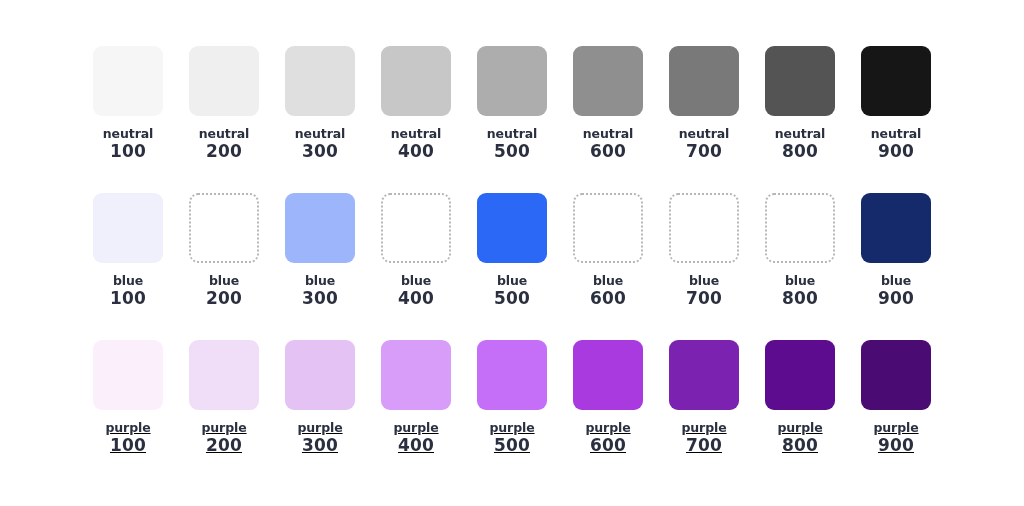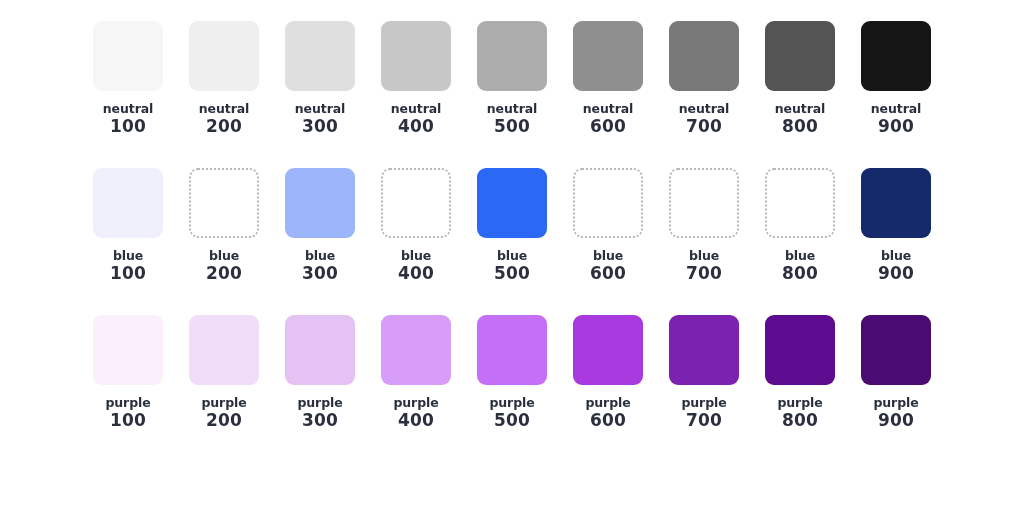--- a/index.html
+++ b/index.html
@@ -16,32 +16,32 @@
   }
 
   #palette-sheet {
     position: absolute;
     left: 0;
     top: 0;
     width: 1024px;
     height: 506px;
     background: #ffffff;
     box-sizing: border-box;
-    padding: 21px 80px 0 80px;
+    padding: 46px 80px 0 80px;
   }
 
   .swatch-row {
     display: flex;
     flex-direction: row;
     justify-content: flex-start;
     align-items: flex-start;
     width: 864px;
     margin: 0 0 32px 0;
   }
-  .swatch-row:last-child { margin-bottom: 12px; }
+  .swatch-row:last-child { margin-bottom: 12px; text-decoration: underline; }
 
   .swatch-cell {
     width: 96px;
     margin-right: 0;
     display: flex;
     flex-direction: column;
     align-items: center;
   }
 
   .swatch-chip {

